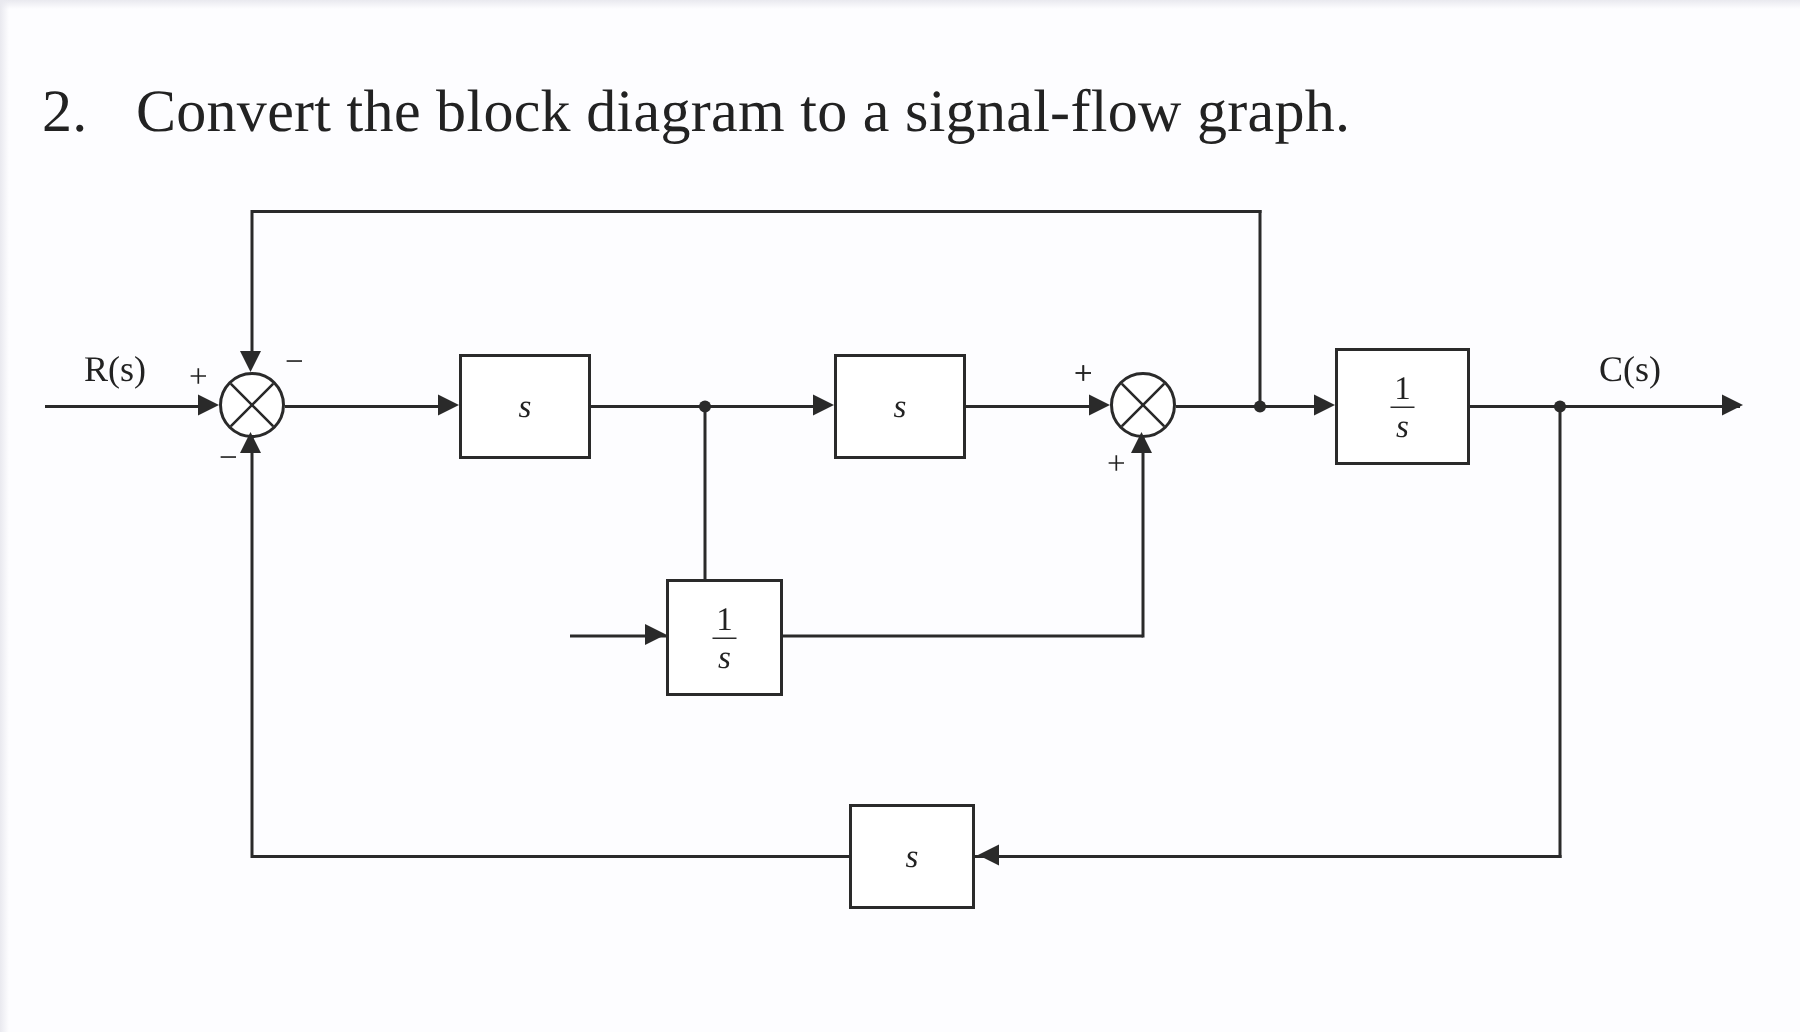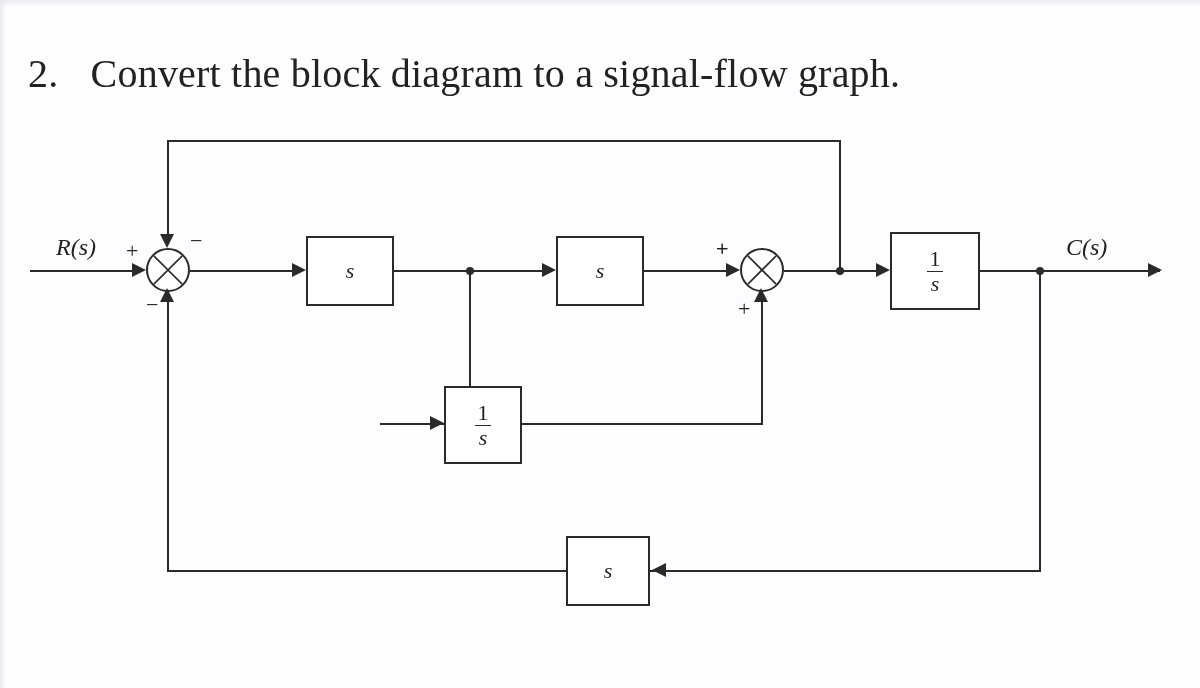--- a/index.html
+++ b/index.html
@@ -106,21 +106,20 @@
     align-items: center;
     line-height: 1.05;
     font-style: italic;
   }
   .frac .num  { padding: 0 4px; font-style: normal;}
   .frac .den  { border-top: 1.5px solid #2a2a2a; padding: 0 4px; }
 
   .lbl {
     position: absolute;
     font-size: 24px;
-    font-style: italic;
   }
   .sign {
     position: absolute;
     font-size: 22px;
     font-style: normal;
   }
 
   
   .node {
     position: absolute;

